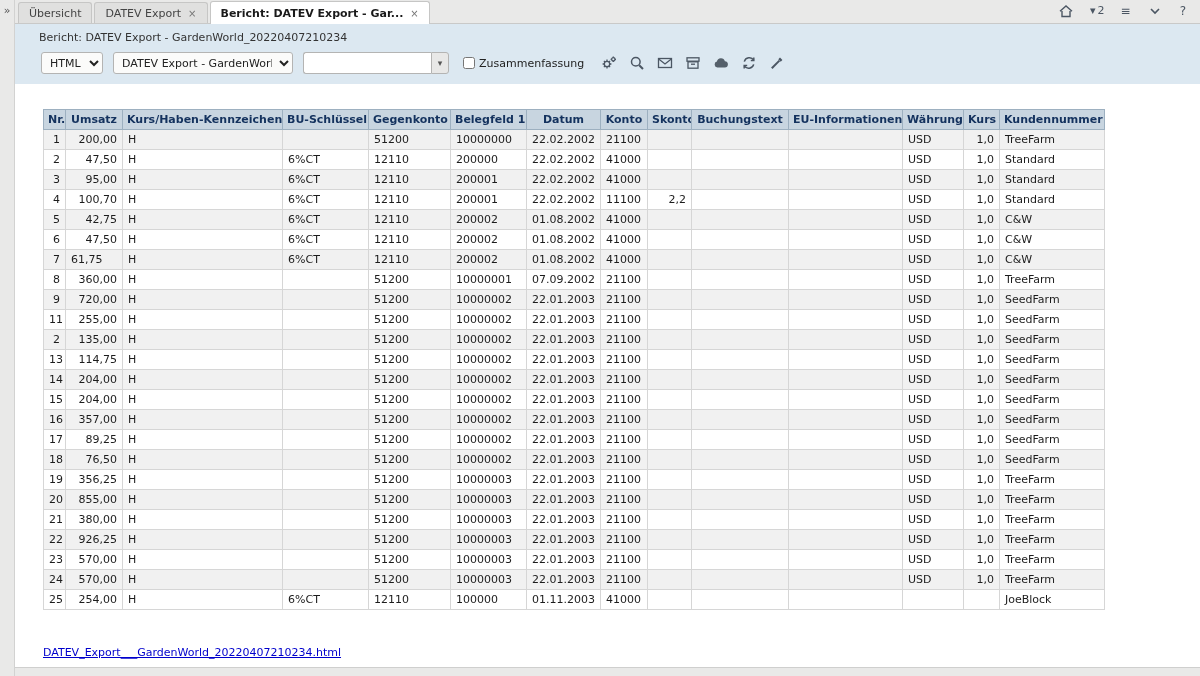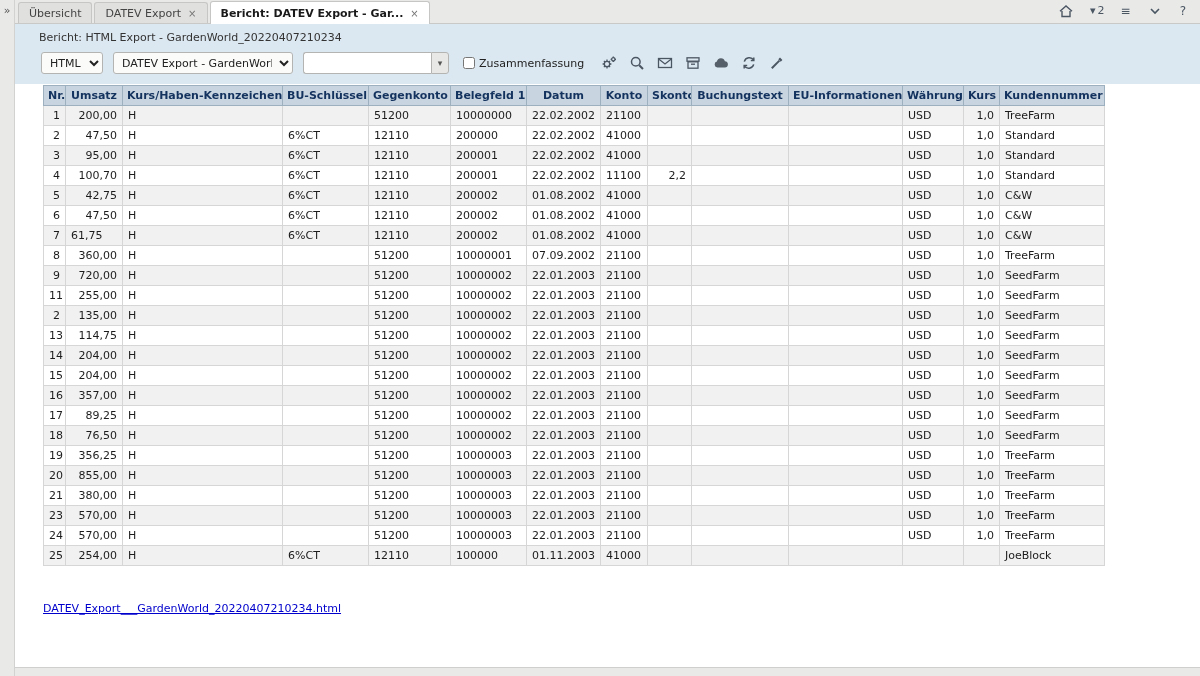--- a/index.html
+++ b/index.html
@@ -48,21 +48,21 @@
     width:18px; height:22px; border:1px solid #b4b4b3; border-radius:0 3px 3px 0;
     background:#e8e8e7; color:#555; font-size:9px; cursor:pointer;
   }
   .summary-check { display:flex; align-items:center; gap:4px; margin-left:4px; cursor:pointer; color:#222; }
   .summary-check input { width:12px; height:12px; }
   .icon-group { display:flex; align-items:center; gap:11px; margin-left:6px; }
   .ticon { width:17px; height:17px; display:inline-flex; align-items:center; justify-content:center; cursor:pointer; }
   .ticon svg { width:16px; height:16px; }
 
   
-  .report-body { flex:1; background:#fff; padding:1px 0 0 28px; overflow:hidden; }
+  .report-body { flex:1; background:#fff; padding:1px 0 0 28px; overflow:hidden;margin-top:24px; }
   table { border-collapse:collapse; table-layout:fixed; font-size:11px; }
   th, td { box-sizing:border-box; overflow:hidden; white-space:nowrap; }
   th {
     background:var(--table-header-bg,#c8d5e0); color:var(--table-header-text,#14325e);
     font-weight:bold; border:1px solid #9db0c0; padding:2px 4px; line-height:15px; text-align:center;
   }
   td { border:1px solid #d6d6d6; padding:2px 5px; line-height:15px; color:#1c1c1c; }
   tbody tr:nth-child(odd) td { background:var(--row-stripe,#f1f1f1); }
   tbody tr:nth-child(even) td { background:#ffffff; }
 
@@ -111,21 +111,21 @@
         <span class="ticon">
           <svg viewBox="0 0 16 16">
               <path d="M4 6l4 4 4-4" fill="none" stroke="#4b5663" stroke-width="1.6"></path>
             </svg>
         </span>
         <span class="txt">?</span>
       </div>
     </div>
 
     <div class="report-header">
-      <span>Bericht: HTML Export - GardenWorld_20220407210234</span>
+      <span>Bericht: DATEV Export - GardenWorld_20220407210234</span>
     </div>
 
     <div class="toolbar">
       <select style="width:62px">
         <option>HTML</option>
       </select>
       <select style="width:180px">
         <option>DATEV Export - GardenWorld</option>
       </select>
       <span class="combobox">
@@ -522,20 +522,36 @@
               <td style="text-align: right;">22.01.2003</td>
               <td style="text-align: left;">21100</td>
               <td style="text-align: right;"></td>
               <td style="text-align: left;"></td>
               <td style="text-align: left;"></td>
               <td style="text-align: left;">USD</td>
               <td style="text-align: right;">1,0</td>
               <td style="text-align: left;">TreeFarm</td>
             </tr>
             <tr>
+              <td style="text-align: right;">22</td>
+              <td style="text-align: right;">926,25</td>
+              <td style="text-align: left;">H</td>
+              <td style="text-align: left;"></td>
+              <td style="text-align: left;">51200</td>
+              <td style="text-align: left;">10000003</td>
+              <td style="text-align: right;">22.01.2003</td>
+              <td style="text-align: left;">21100</td>
+              <td style="text-align: right;"></td>
+              <td style="text-align: left;"></td>
+              <td style="text-align: left;"></td>
+              <td style="text-align: left;">USD</td>
+              <td style="text-align: right;">1,0</td>
+              <td style="text-align: left;">TreeFarm</td>
+            </tr>
+            <tr>
               <td style="text-align: right;">23</td>
               <td style="text-align: right;">570,00</td>
               <td style="text-align: left;">H</td>
               <td style="text-align: left;"></td>
               <td style="text-align: left;">51200</td>
               <td style="text-align: left;">10000003</td>
               <td style="text-align: right;">22.01.2003</td>
               <td style="text-align: left;">21100</td>
               <td style="text-align: right;"></td>
               <td style="text-align: left;"></td>

